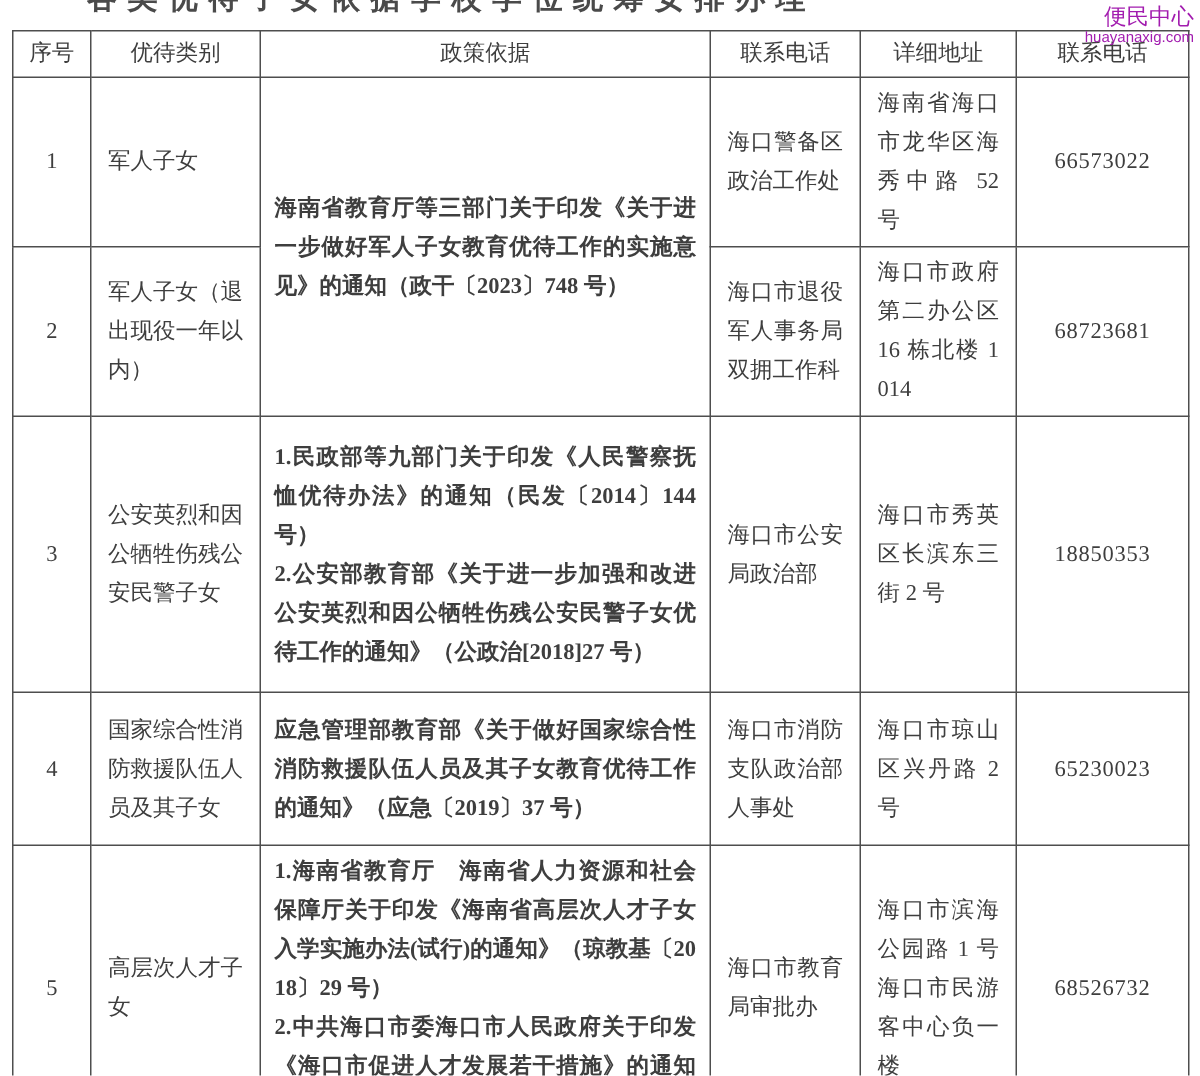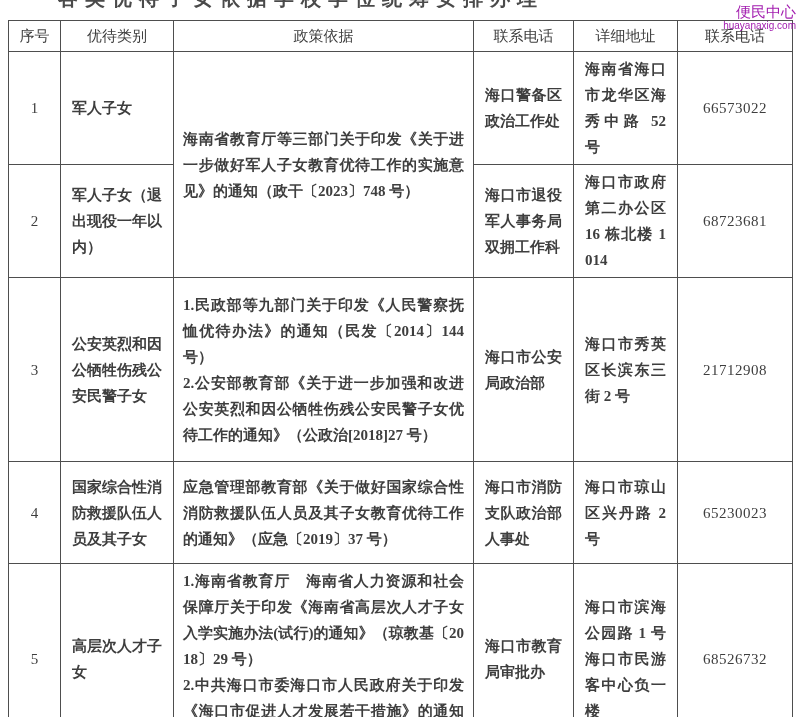--- a/index.html
+++ b/index.html
@@ -42,21 +42,21 @@
     font-weight:normal;text-align:center;height:25px;padding:2px 2px;
   }
   col.c-no{width:52px;}
   col.c-cat{width:113px;}
   col.c-pol{width:300px;}
   col.c-unit{width:100px;}
   col.c-addr{width:104px;}
   col.c-tel{width:115px;}
   td.no-cell{text-align:center;}
   td.cat-cell,td.unit-cell,td.addr-cell{
-    text-align:justify;text-justify:inter-ideograph;padding:4px 11px;font-weight:bold;
+    text-align:justify;text-justify:inter-ideograph;padding:4px 11px;
   }
   td.pol-cell{
     text-align:justify;text-justify:inter-ideograph;
     white-space:pre-wrap;padding:4px 9px;font-weight:bold;
   }
   td.tel-cell{text-align:center;letter-spacing:0.5px;}
   tr.r1{height:97px;}
   tr.r2{height:99px;}
   tr.r3{height:184px;}
   tr.r4{height:102px;}
@@ -109,21 +109,21 @@
       <td class="addr-cell">海口市政府第二办公区 16 栋北楼 1014</td>
       <td class="tel-cell">68723681</td>
     </tr>
     <tr class="r3">
       <td class="no-cell">3</td>
       <td class="cat-cell">公安英烈和因公牺牲伤残公安民警子女</td>
       <td class="pol-cell">1.民政部等九部门关于印发《人民警察抚恤优待办法》的通知（民发〔2014〕144 号）
 2.公安部教育部《关于进一步加强和改进公安英烈和因公牺牲伤残公安民警子女优待工作的通知》（公政治[2018]27 号）</td>
       <td class="unit-cell">海口市公安局政治部</td>
       <td class="addr-cell">海口市秀英区长滨东三街 2 号</td>
-      <td class="tel-cell">21712908</td>
+      <td class="tel-cell">18850353</td>
     </tr>
     <tr class="r4">
       <td class="no-cell">4</td>
       <td class="cat-cell">国家综合性消防救援队伍人员及其子女</td>
       <td class="pol-cell">应急管理部教育部《关于做好国家综合性消防救援队伍人员及其子女教育优待工作的通知》（应急〔2019〕37 号）</td>
       <td class="unit-cell">海口市消防支队政治部人事处</td>
       <td class="addr-cell">海口市琼山区兴丹路 2 号</td>
       <td class="tel-cell">65230023</td>
     </tr>
     <tr class="r5">

